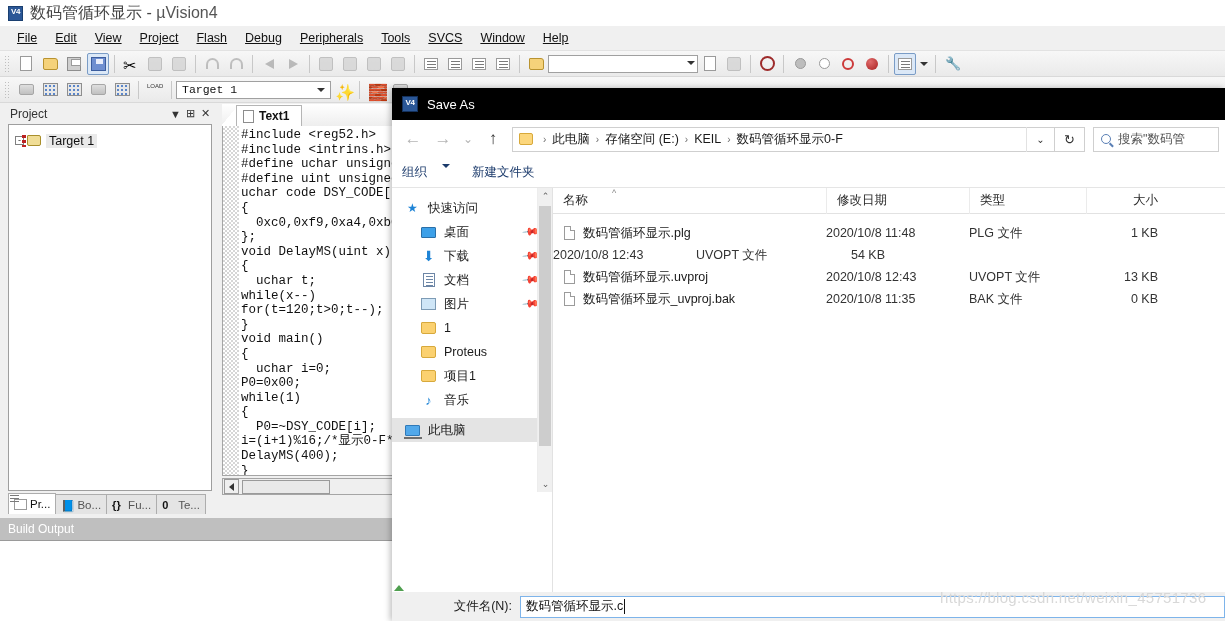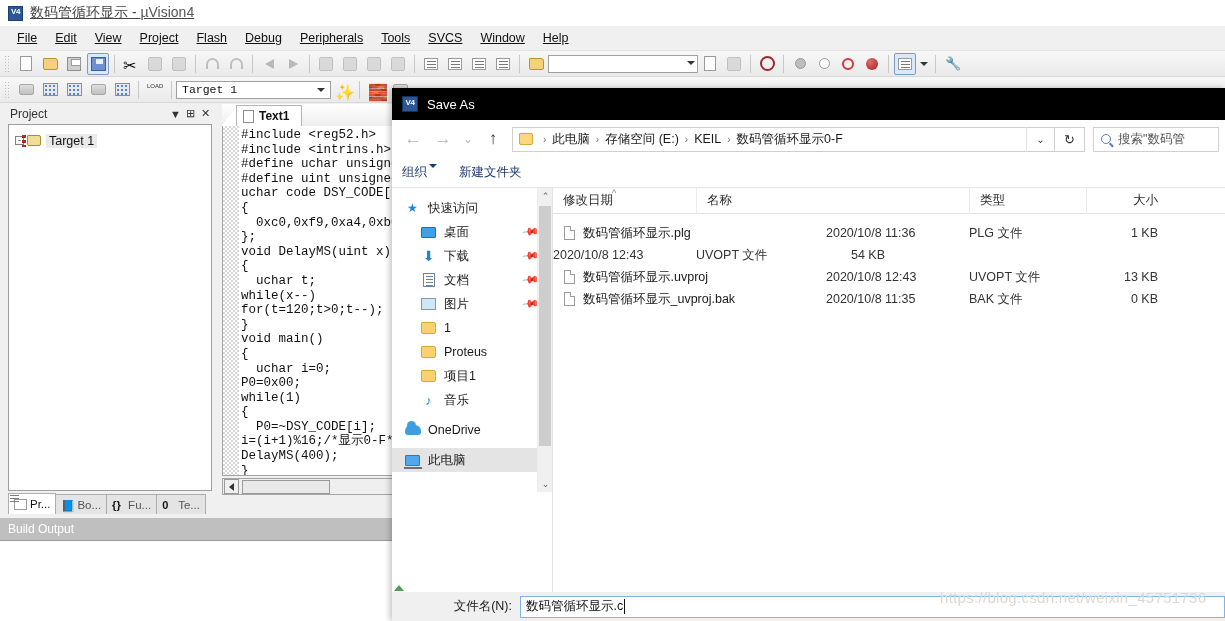--- a/index.html
+++ b/index.html
@@ -17,21 +17,21 @@
 
   .uv-titlebar {
     position:absolute; left:0; top:0; width:1225px; height:26px;
     background:#ffffff; display:flex; align-items:center; padding-left:8px;
   }
   .uv-logo {
     width:15px; height:15px; background:#2b5797; border:1px solid #1a3f70;
     color:#fff; font-size:8px; line-height:7px; text-align:center; font-weight:bold;
     padding-top:1px; margin-right:7px; letter-spacing:-0.5px;
   }
-  .uv-title { font-size:14px; color:#444; white-space:nowrap;text-decoration:underline; }
+  .uv-title { font-size:16px; color:#444; white-space:nowrap; }
   .uv-title .app { color:#555; }
 
   .uv-menubar {
     position:absolute; left:0; top:26px; width:1225px; height:25px;
     background:#f0f0f0; display:flex; align-items:center; padding-left:8px;
     border-bottom:1px solid #e2e2e2;
   }
   .uv-menu-item {
     font-size:12.5px; color:#111; padding:3px 9px; white-space:nowrap;
   }
@@ -191,21 +191,21 @@
   .refresh-btn { width:30px;height:25px;border:1px solid #cfcfcf;border-left:none;display:flex;align-items:center;justify-content:center;color:#333;font-size:13px; }
   .search-box {
     width:126px; height:25px; border:1px solid #cfcfcf; margin-left:8px; display:flex;
     align-items:center; padding-left:7px; gap:7px; overflow:hidden;
   }
   .search-ico { width:10px;height:10px;border:1.6px solid #5a7fb5;border-radius:50%;position:relative;flex:0 0 auto; }
   .search-ico:after{content:"";position:absolute;right:-4px;bottom:-3px;width:5px;height:1.6px;background:#5a7fb5;transform:rotate(45deg);}
   .search-ph { font-size:12.5px; color:#555; white-space:nowrap; }
 
   .dlg-cmdbar { height:30px; background:#fff; display:flex; align-items:center; padding-left:10px; gap:22px; border-bottom:1px solid #e5e5e5; }
-  .cmd { font-size:12.5px; color:#1b3a6b; display:flex; align-items:flex-start; gap:2px;font-family:Liberation Mono, monospace; }
+  .cmd { font-size:12.5px; color:#1b3a6b; display:flex; align-items:flex-start; gap:15px;font-family:Liberation Mono, monospace; }
   .cmd .tri { width:0;height:0;border-left:4px solid transparent;border-right:4px solid transparent;border-top:4px solid #1b3a6b; }
 
   .dlg-main { position:absolute; left:0; top:100px; width:833px; height:404px; display:flex; }
   .dlg-sidebar { width:160px; background:#fff; position:relative; }
   .sb-scroll { position:absolute; right:0; top:0; width:15px; height:304px; background:#f0f0f0; border-left:1px solid #ededed; }
   .sb-arrow { width:15px;height:16px;display:flex;align-items:center;justify-content:center;color:#5b5b5b;font-size:9px; }
   .sb-thumb { position:absolute; left:1px; top:18px; width:12px; height:240px; background:#cdcdcd; }
   .sb-list { padding-top:8px; }
   .sb-item { height:24px; display:flex; align-items:center; font-size:12.5px; color:#1a1a1a; padding-right:14px; }
   .sb-item.selected { background:#e4e4e4; }
@@ -642,67 +642,61 @@
                 <span class="ic-yfolder"></span>
               </span>
             <span>项目1</span>
           </div>
           <div class="sb-item lvl1">
             <span class="sb-ico">
                 <span class="ic-music">♪</span>
               </span>
             <span>音乐</span>
           </div>
-          <div class="sb-item lvl0" style="margin-top:6px">
-            <span class="sb-ico">
-                <span class="ic-cloud"></span>
-              </span>
-            <span>OneDrive</span>
-          </div>
           <div class="sb-item lvl0 selected" style="margin-top:6px">
             <span class="sb-ico">
                 <span class="ic-pc"></span>
               </span>
             <span>此电脑</span>
           </div>
         </div>
         <div class="sb-scroll">
           <div class="sb-arrow">
               <span>⌃</span>
             </div>
           <div class="sb-thumb"></div>
           <div class="sb-arrow" style="position:absolute;bottom:0">
               <span>⌄</span>
             </div>
         </div>
       </div>
 
       <div class="dlg-files">
         <div class="fl-head">
+          <div class="col col-name">
+              <span>名称</span>
+            </div>
           <div class="col col-date">
               <span>修改日期</span>
-            </div>
-          <div class="col col-name">
-              <span>名称</span>
             </div>
           <div class="col col-type">
               <span>类型</span>
             </div>
           <div class="col col-size">
               <span>大小</span>
             </div>
           <span class="sort-caret">^</span>
         </div>
         <div style="height:8px"></div>
         <div class="fl-row">
           <span class="c-name">
             <span class="file-ico"></span>
             <span>数码管循环显示.plg</span>
           </span>
-          <span class="c-date">2020/10/8 11:36</span>
+          <span class="c-date">2020/10/8 11:48</span>
           <span class="c-type">PLG 文件</span>
           <span class="c-size">1 KB</span>
         </div>
         <div class="fl-row">
           <span class="c-date">2020/10/8 12:43</span>
           <span class="c-type">UVOPT 文件</span>
           <span class="c-size">54 KB</span>
         </div>
         <div class="fl-row">
           <span class="c-name">

